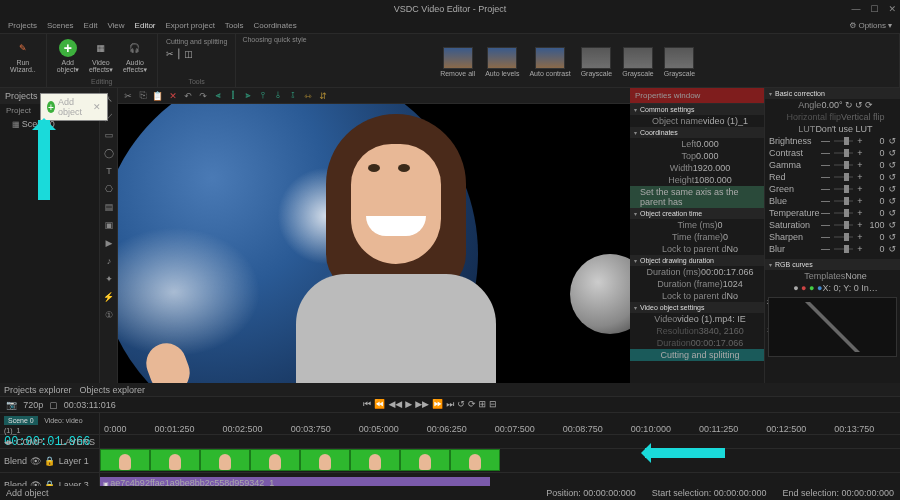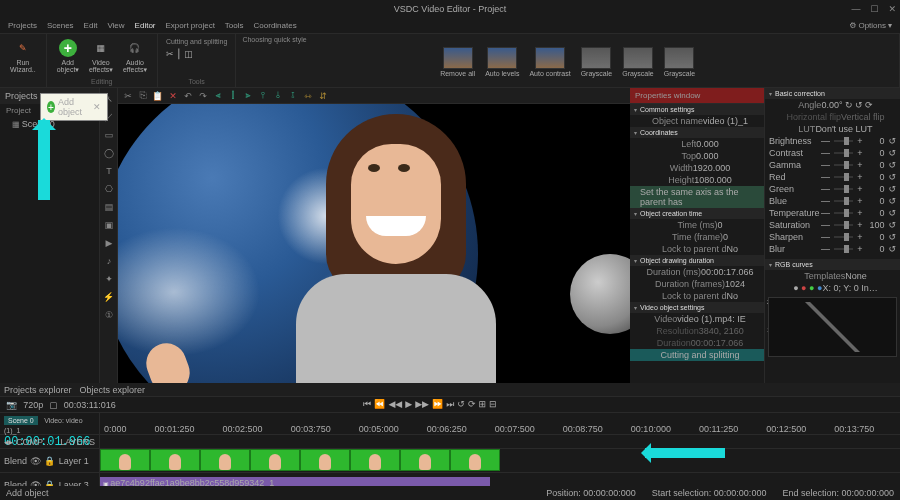--- a/index.html
+++ b/index.html
@@ -283,21 +283,21 @@
       <div class="prop-row">
           <span class="k">Lock to parent d</span>
           <span class="v">No</span>
         </div>
       <div class="section-hdr open">Object drawing duration</div>
       <div class="prop-row">
           <span class="k">Duration (ms)</span>
           <span class="v">00:00:17.066</span>
         </div>
       <div class="prop-row">
-          <span class="k">Duration (frames)</span>
+          <span class="k">Duration (frame)</span>
           <span class="v">1024</span>
         </div>
       <div class="prop-row">
           <span class="k">Lock to parent d</span>
           <span class="v">No</span>
         </div>
       <div class="section-hdr open">Video object settings</div>
       <div class="prop-row">
           <span class="k">Video</span>
           <span class="v">video (1).mp4: IE</span>

